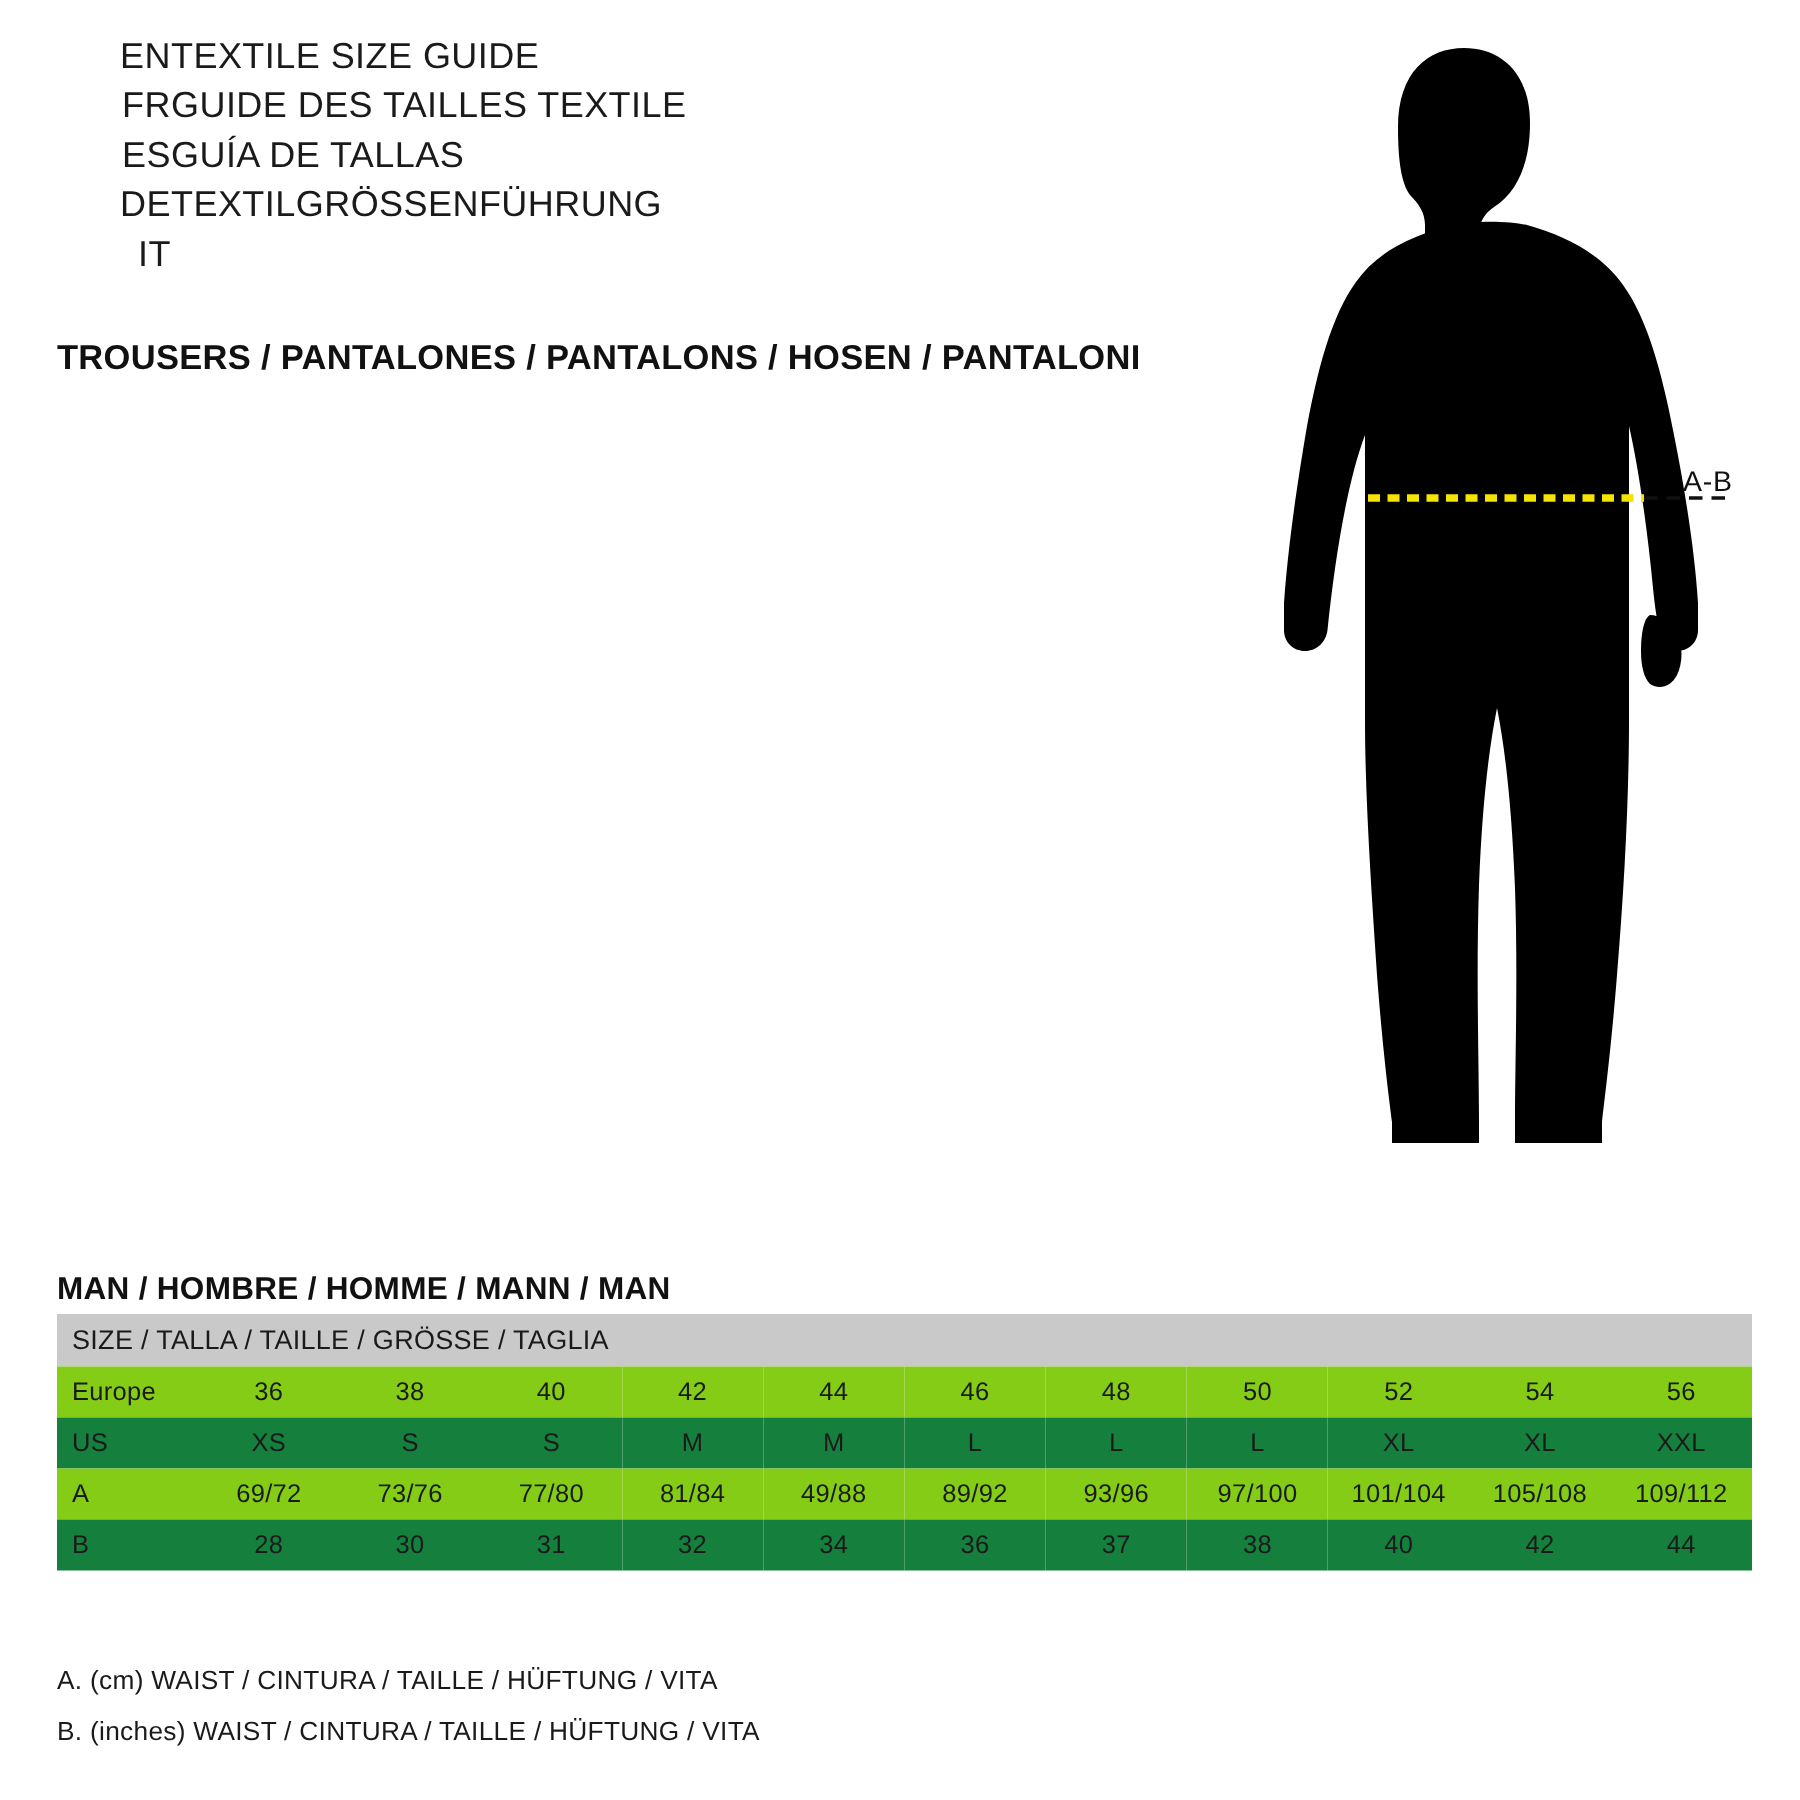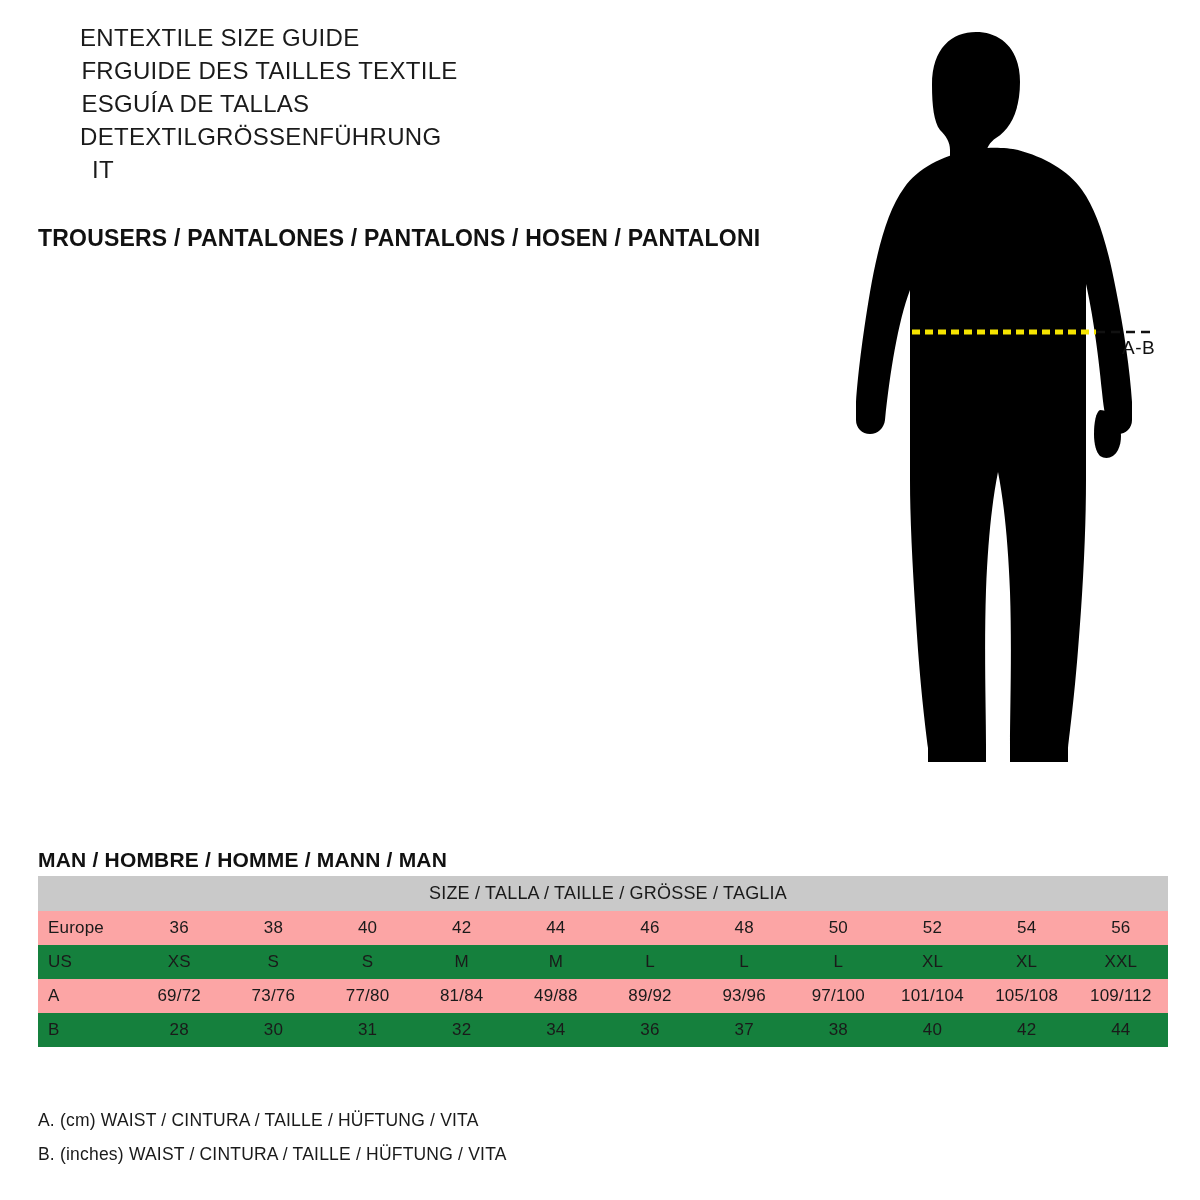--- a/index.html
+++ b/index.html
@@ -59,21 +59,21 @@
     left: 800px;
     top: 10px;
     width: 400px;
     height: 800px;
   }
   #figure-svg { display: block; }
 
   .measure-label {
     position: absolute;
     left: 322px;
-    top: 327px;
+    top: 301px;
     font-size: 19px;
     color: #111;
     letter-spacing: 0.5px;
   }
 
   
   #table-section {
     position: absolute;
     left: 38px;
     top: 848px;
@@ -85,41 +85,41 @@
     letter-spacing: 0.2px;
     color: #111;
     margin-bottom: 4px;
   }
   table {
     border-collapse: collapse;
     width: 1130px;
     table-layout: fixed;
   }
   th.head-cell {
-    text-align: center;
+    text-align: left;
     background: #c9c9c9;
     font-size: 18px;
     font-weight: normal;
     color: #1a1a1a;
     padding: 7px 0 7px 10px;
     letter-spacing: 0.2px;
   }
   tbody td {
     font-size: 17px;
     color: #1a1a1a;
     padding: 7px 0;
     text-align: center;
     letter-spacing: 0.2px;
   }
   tbody td.rowlabel {
     text-align: left;
     padding-left: 10px;
     width: 165px;
   }
-  tbody tr.shade td { background: #fca5a5; }
+  tbody tr.shade td { background: #84cc16; }
   tbody tr.plain td { background: #15803d; }
 
   
   #notes {
     position: absolute;
     left: 38px;
     top: 1110px;
   }
   .note {
     font-size: 17.5px;

